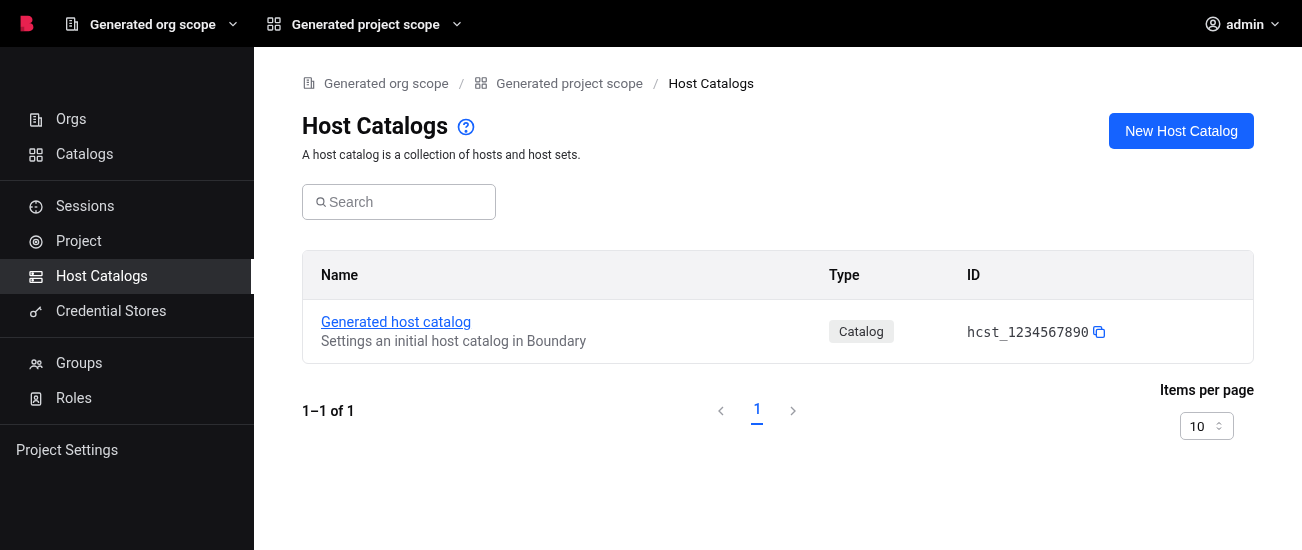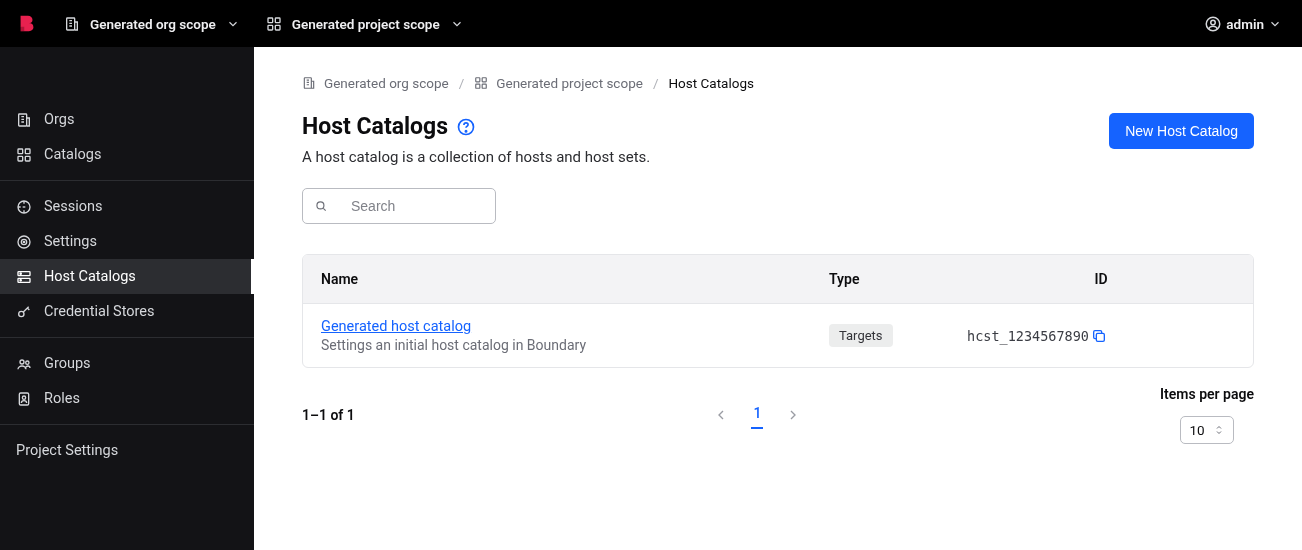--- a/index.html
+++ b/index.html
@@ -89,21 +89,21 @@
       padding: 8px 0;
     }
     .sidebar-group.first {
       border-top: none;
       padding-top: 0;
     }
     .nav-item {
       display: flex;
       align-items: center;
       gap: 12px;
-      padding: 9px 16px;
+      padding: 9px 28px;
       cursor: pointer;
       color: #d5d7db;
       position: relative;
     }
     .nav-item.active {
       background: #2c2d31;
       color: #ffffff;
     }
     .nav-item.active::after {
       content: "";
@@ -172,21 +172,21 @@
       font-size: 23px;
       font-weight: 700;
       color: #0c0c0e;
     }
     .help-circle {
       width: 20px;
       height: 20px;
       color: #1563ff;
     }
     .subtitle {
-      font-size: 15px;
+      font-size: 12px;
       color: #2c2d31;
       margin-top: 8px;
     }
     .btn-primary {
       background: #1563ff;
       color: #ffffff;
       border: none;
       border-radius: 5px;
       padding: 10px 16px;
       font-size: 14px;
@@ -206,21 +206,21 @@
       transform: translateY(-50%);
       width: 14px;
       height: 14px;
       color: #6b6d76;
     }
     .search-input {
       width: 100%;
       height: 36px;
       border: 1px solid #b9bbc1;
       border-radius: 5px;
-      padding: 0 12px 0 48px;
+      padding: 0 12px 0 26px;
       font-size: 14px;
       color: #0c0c0e;
     }
     .search-input::placeholder {
       color: #808289;
     }
 
     
     .table {
       width: 100%;
@@ -238,21 +238,21 @@
       font-weight: 600;
     }
     .trow {
       display: flex;
       padding: 14px 18px;
       align-items: center;
       font-size: 14px;
     }
     .col-name { flex: 0 0 508px; }
     .col-type { flex: 0 0 138px; }
-    .col-id   { flex: 1; text-align: center; }
+    .col-id   { flex: 1; }
     .link {
       color: #1563ff;
       text-decoration: underline;
       cursor: pointer;
       font-size: 14.5px;
     }
     .row-desc {
       color: #6b6d76;
       margin-top: 2px;
       font-size: 14px;
@@ -413,21 +413,21 @@
             <path d="M10 12l4 0"></path>
           </svg>
         <span>Sessions</span>
       </div>
       <div class="nav-item">
         <svg viewBox="0 0 24 24" fill="none" stroke="currentColor" stroke-width="2">
             <circle cx="12" cy="12" r="9"></circle>
             <circle cx="12" cy="12" r="4"></circle>
             <circle cx="12" cy="12" r="1" fill="currentColor"></circle>
           </svg>
-        <span>Settings</span>
+        <span>Project</span>
       </div>
       <div class="nav-item active">
         <svg viewBox="0 0 24 24" fill="none" stroke="currentColor" stroke-width="2">
             <rect x="3" y="4" width="18" height="6" rx="1"></rect>
             <rect x="3" y="14" width="18" height="6" rx="1"></rect>
             <circle cx="7" cy="7" r="1" fill="currentColor"></circle>
             <circle cx="7" cy="17" r="1" fill="currentColor"></circle>
           </svg>
         <span>Host Catalogs</span>
       </div>
@@ -516,21 +516,21 @@
         <div class="col-name">Name</div>
         <div class="col-type">Type</div>
         <div class="col-id">ID</div>
       </div>
       <div class="trow">
         <div class="col-name">
           <a class="link">Generated host catalog</a>
           <div class="row-desc">Settings an initial host catalog in Boundary</div>
         </div>
         <div class="col-type">
-          <span class="badge">Targets</span>
+          <span class="badge">Catalog</span>
         </div>
         <div class="col-id">
           <div class="idcell">
             <span class="mono">hcst_1234567890</span>
             <svg class="copy-icon" viewBox="0 0 24 24" fill="none" stroke="currentColor" stroke-width="2">
                 <rect x="8" y="8" width="12" height="12" rx="2"></rect>
                 <path d="M16 8V6a2 2 0 0 0-2-2H6a2 2 0 0 0-2 2v8a2 2 0 0 0 2 2h2"></path>
               </svg>
           </div>
         </div>

